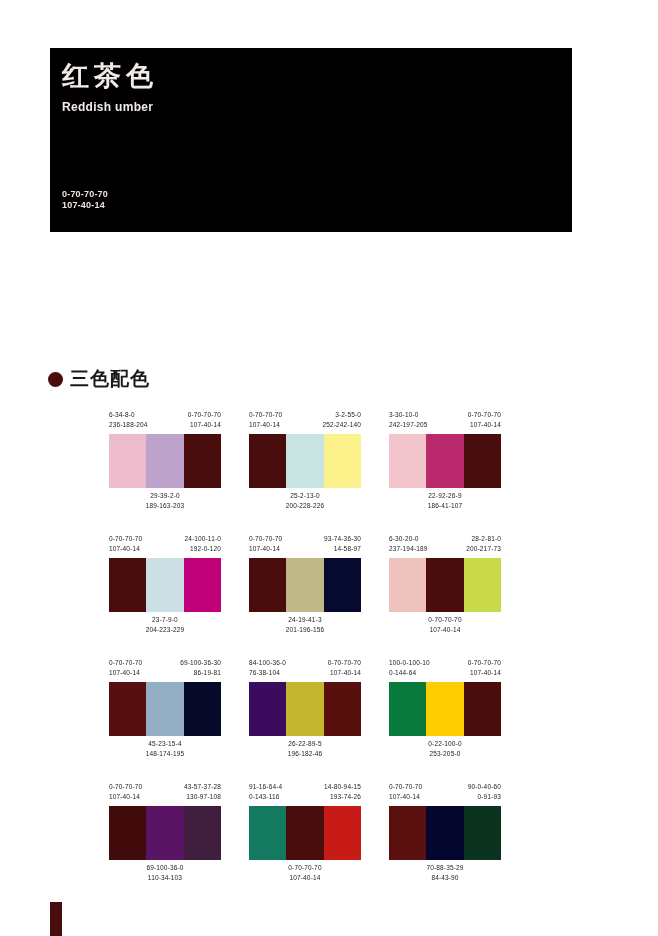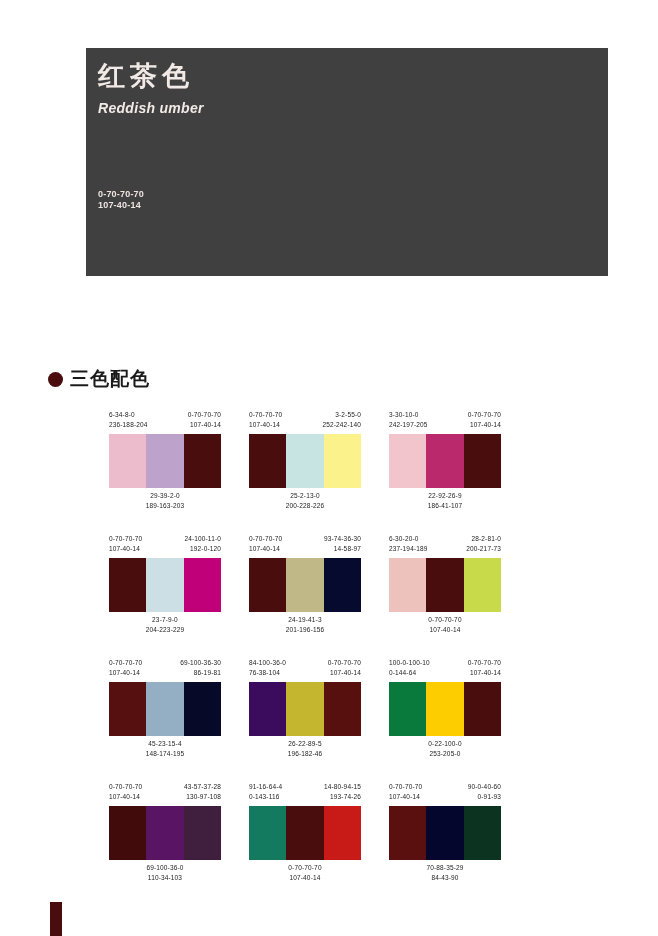--- a/index.html
+++ b/index.html
@@ -14,46 +14,44 @@
     font-family: "Liberation Sans", sans-serif;
     overflow: hidden;
   }
 
   
   #header-banner {
     position: absolute;
     left: 50px;
     top: 48px;
     width: 522px;
-    height: 228px;
-    background: #404040;
+    height: 184px;
+    background: #000000;
     box-sizing: border-box;
-    margin-left: 36px;
   }
   #header-cn-title {
     position: absolute;
     left: 12px;
     top: 10px;
     color: #f2eae6;
     font-size: 27px;
     font-weight: bold;
     letter-spacing: 5px;
     font-family: "DejaVu Sans", sans-serif;
     white-space: nowrap;
   }
   #header-en-title {
     position: absolute;
     left: 12px;
     top: 52px;
     color: #f2eae6;
-    font-size: 14px;
+    font-size: 12px;
     font-weight: bold;
     letter-spacing: 0.3px;
     white-space: nowrap;
-    font-style: italic;
   }
   #header-codes {
     position: absolute;
     left: 12px;
     top: 141px;
     color: #efe4e0;
     font-size: 9px;
     font-weight: bold;
     line-height: 11px;
     letter-spacing: 0.2px;

